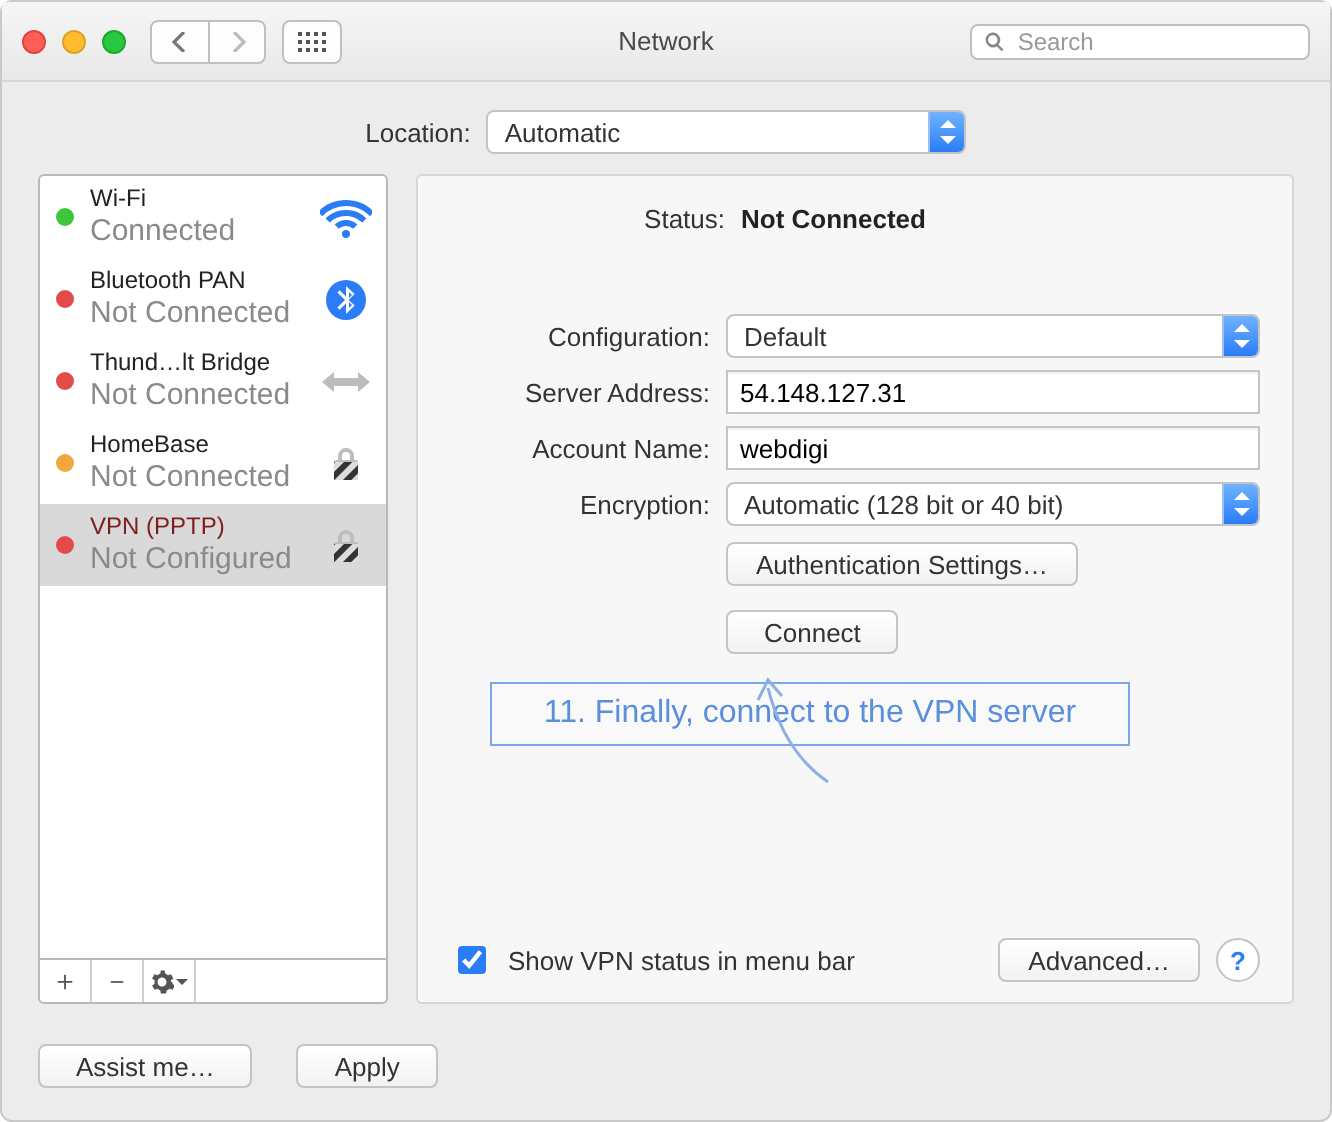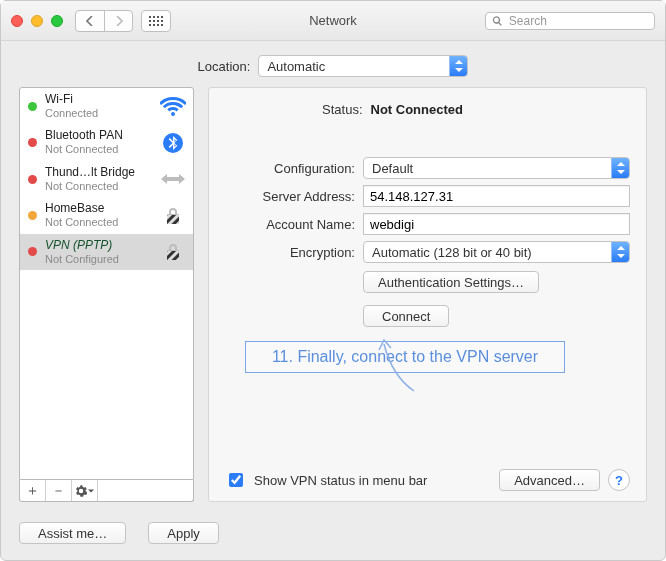--- a/index.html
+++ b/index.html
@@ -123,22 +123,22 @@
     gap: 8px;
     border-bottom: 0;
   }
   .svc.selected { background: #d9d9d9; }
   .dot { width: 9px; height: 9px; border-radius: 50%; flex-shrink: 0; }
   .dot.green { background: #3cc63c; }
   .dot.red { background: #e34b4b; }
   .dot.orange { background: #f2a73c; }
   .svc-text { flex: 1; line-height: 1.15; overflow: hidden; }
   .svc-name { font-size: 12px; color: #222; white-space: nowrap; overflow: hidden; text-overflow: ellipsis; }
-  .svc.selected .svc-name { color: #14532d; font-style: italic; }
-  .svc-status { font-size: 11px; color: #8a8a8a; }
+  .svc.selected .svc-name { color: #7f1d1d; }
+  .svc-status { font-size: 15px; color: #8a8a8a; }
   .svc-icon { width: 28px; height: 22px; display: flex; align-items: center; justify-content: center; }
 
   .wifi-icon path { fill: #2a7cf7; }
   .bt-icon { width: 20px; height: 20px; border-radius: 50%; background: #2a7cf7; display:flex; align-items:center; justify-content:center;}
   .bt-icon svg { width: 10px; height: 14px; fill: #fff; }
   .tb-icon svg { width: 24px; height: 14px; fill: #bcbcbc; }
   .lock-icon svg { width: 20px; height: 18px; }
 
   .sidebar-footer {
     height: 22px;
@@ -277,21 +277,21 @@
     <div class="searchbox">
       <svg viewBox="0 0 16 16">
           <path d="M6.5 1a5.5 5.5 0 014.24 9l3.63 3.63-1.24 1.24L9.5 11.24A5.5 5.5 0 116.5 1zm0 2a3.5 3.5 0 100 7 3.5 3.5 0 000-7z"></path>
         </svg>
       <input type="text" placeholder="Search" style="">
     </div>
   </div>
 
   <div class="location-row">
     <label>Location:</label>
-    <div class="popup" style="width:210px">
+    <div class="popup" style="width:240px">
       <span>Automatic</span>
       <span class="caps">
           <svg viewBox="0 0 8 12">
             <path d="M4 0 L8 4 L0 4 Z M4 12 L0 8 L8 8 Z"></path>
           </svg>
         </span>
     </div>
   </div>
 
   <div class="content">

